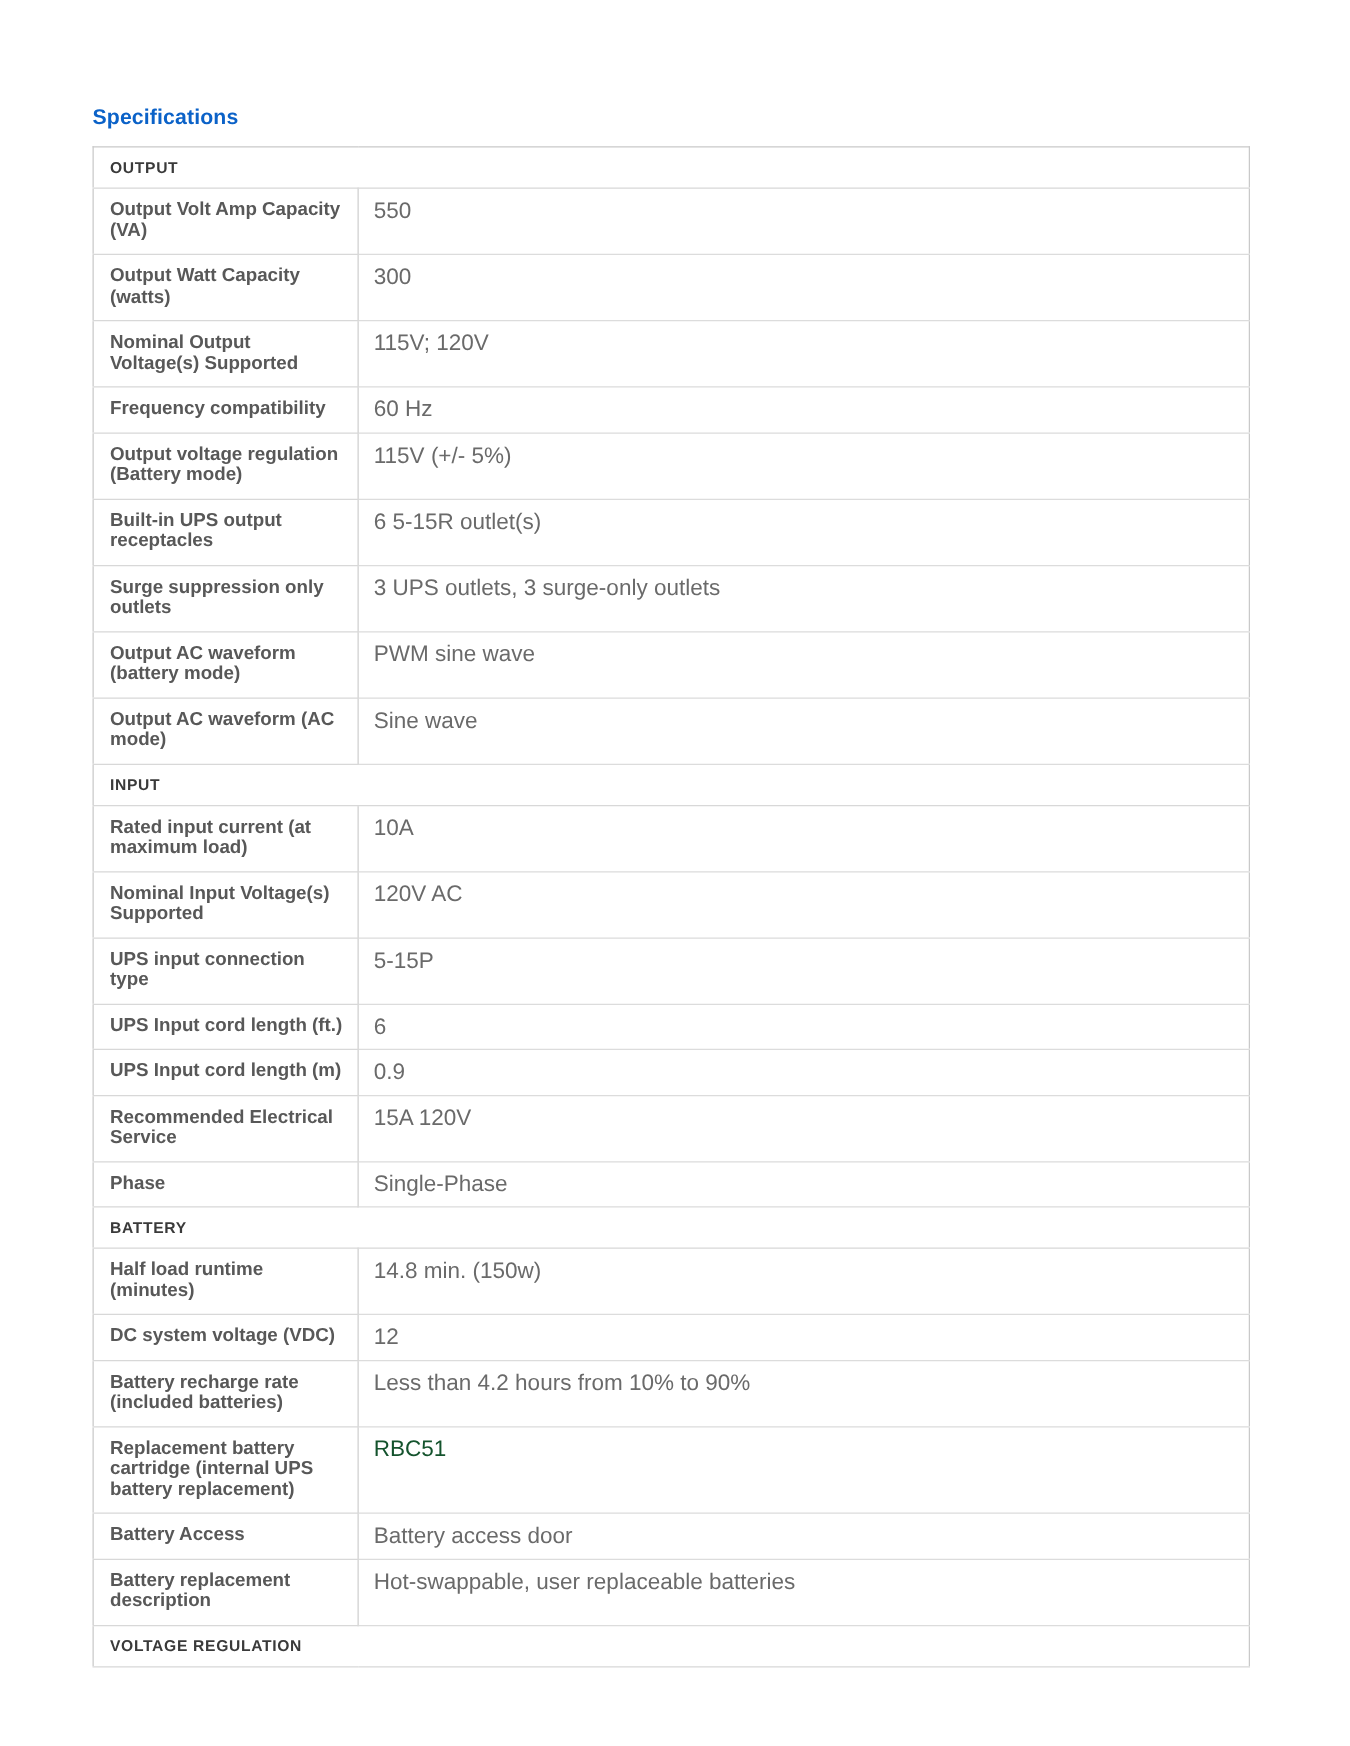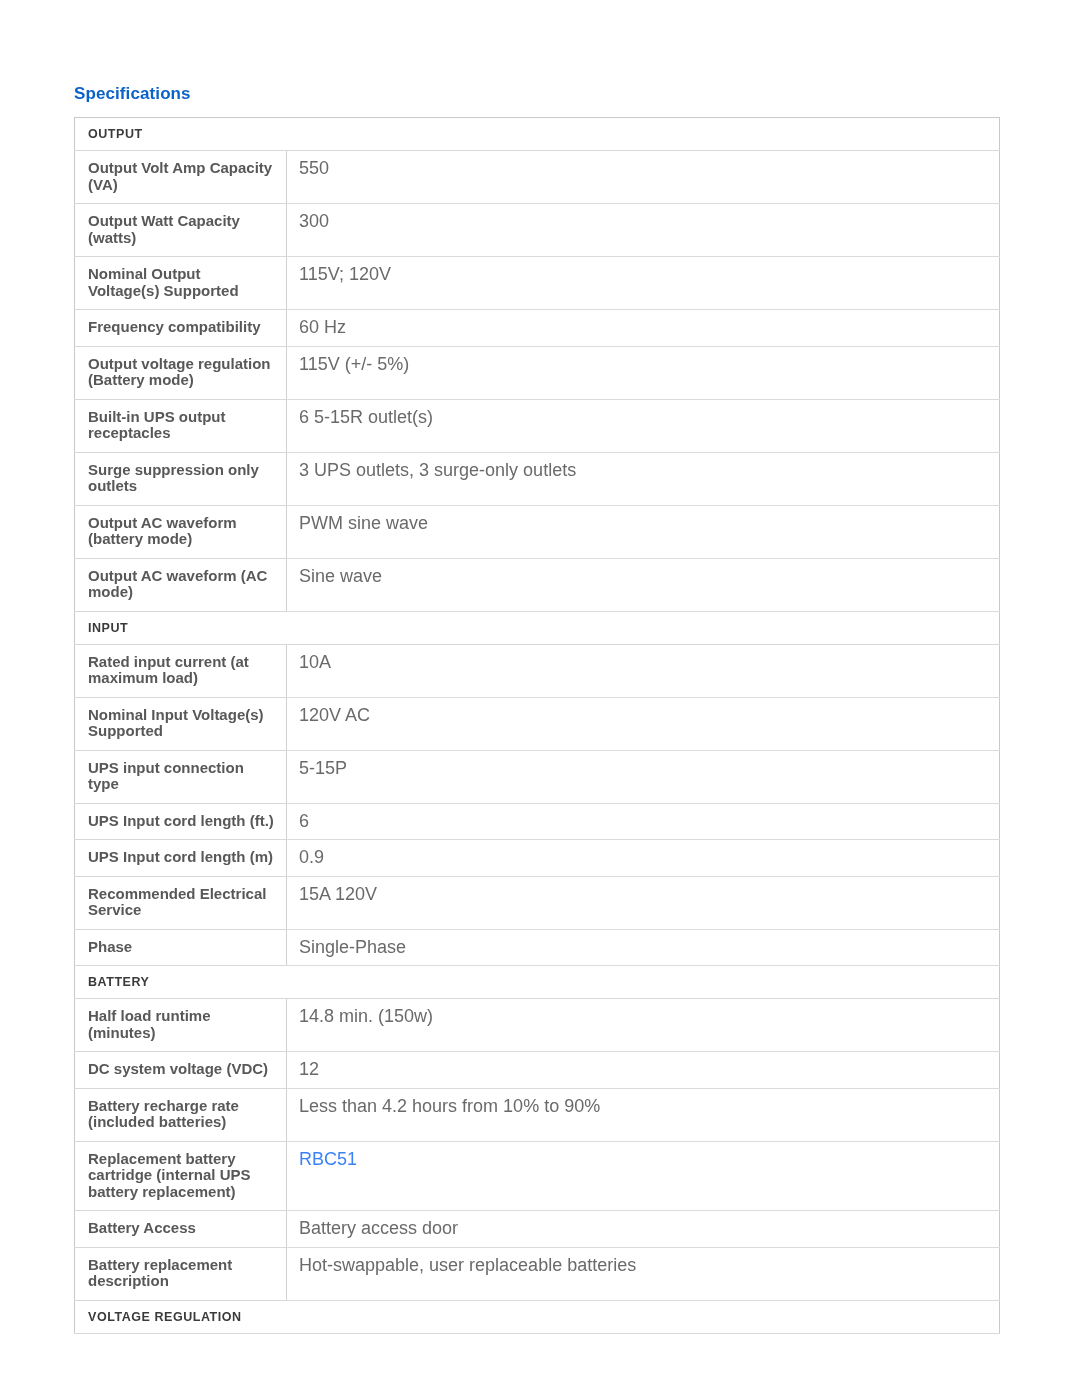--- a/index.html
+++ b/index.html
@@ -73,21 +73,21 @@
   }
   td.spec-value {
     border-bottom: 1px solid #dcdcdc;
     padding: 9px 12px 10px 12px;
     font-size: 18px;
     font-weight: normal;
     color: #6a6a6a;
     line-height: 16.5px;
   }
   td.spec-value a {
-    color: #3b82f6;
+    color: #14532d;
     text-decoration: none;
     text-align: center;
   }
 </style>
 </head>
 <body>
 
 <div class="page">
 
   <div class="page-title">Specifications</div>

